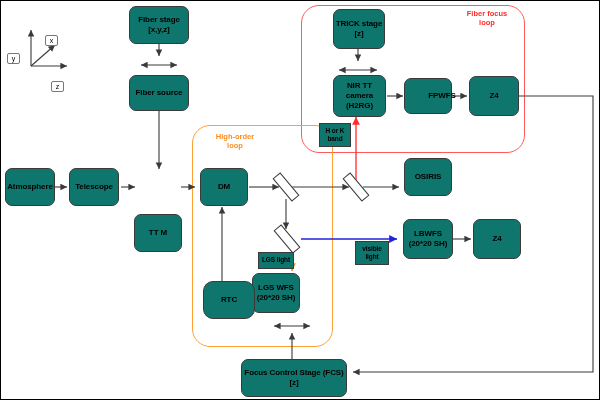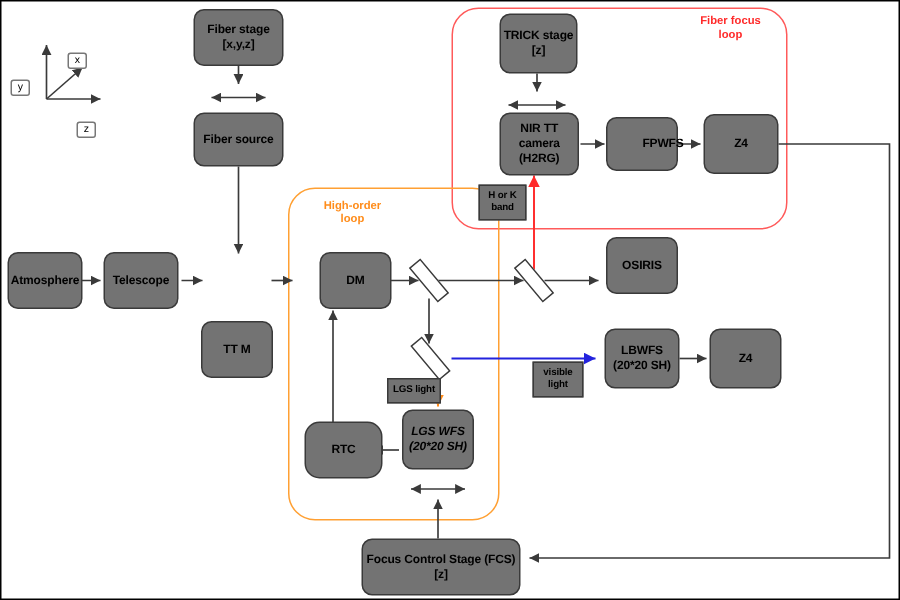--- a/index.html
+++ b/index.html
@@ -15,21 +15,21 @@
     font-family: "Liberation Sans", sans-serif;
     overflow: hidden;
     box-sizing: border-box;
     border: 1px solid #000000;
   }
   .node {
     position: absolute;
     box-sizing: border-box;
     border: 1px solid #3a3a3a;
     border-radius: 7px;
-    background: #737373;
+    background: #0f766e;
     color: #000000;
     display: flex;
     align-items: center;
     justify-content: center;
     text-align: center;
     font-size: 8px;
     line-height: 1.25;
     font-weight: bold;
     letter-spacing: -0.1px;
     z-index: 5;
@@ -220,21 +220,21 @@
   </div>
 
   <div class="node" style="left:68px; top:167px; width:50px; height:38px;">
     <span>Telescope</span>
   </div>
 
   <div class="node" style="left:133px; top:167px; width:48px; height:38px;margin-top:46px;">
     <span>TT M</span>
   </div>
 
-  <div class="node" style="left:212px; top:167px; width:48px; height:38px;align-items:center;">
+  <div class="node" style="left:199px; top:167px; width:48px; height:38px;align-items:center;">
     <span>DM</span>
   </div>
 
   <div class="node" style="left:403px; top:157px; width:48px; height:38px;">
     <span>OSIRIS</span>
   </div>
 
   <div class="node" style="left:332px; top:8px; width:52px; height:40px;">
     <div>
       <span>TRICK stage</span><br>
@@ -262,21 +262,21 @@
     <div>
       <span>LBWFS</span><br>
       <span>(20*20 SH)</span>
     </div>
   </div>
 
   <div class="node" style="left:472px; top:218px; width:48px; height:40px;">
     <span>Z4</span>
   </div>
 
-  <div class="node" style="left:267px; top:272px; width:48px; height:40px;font-style:italic;">
+  <div class="node" style="left:251px; top:272px; width:48px; height:40px;">
     <div>
       <span>LGS WFS</span><br>
       <span>(20*20 SH)</span>
     </div>
   </div>
 
   <div class="node" style="left:202px; top:280px; width:52px; height:38px;border-radius:10px;">
     <span>RTC</span>
   </div>
 

